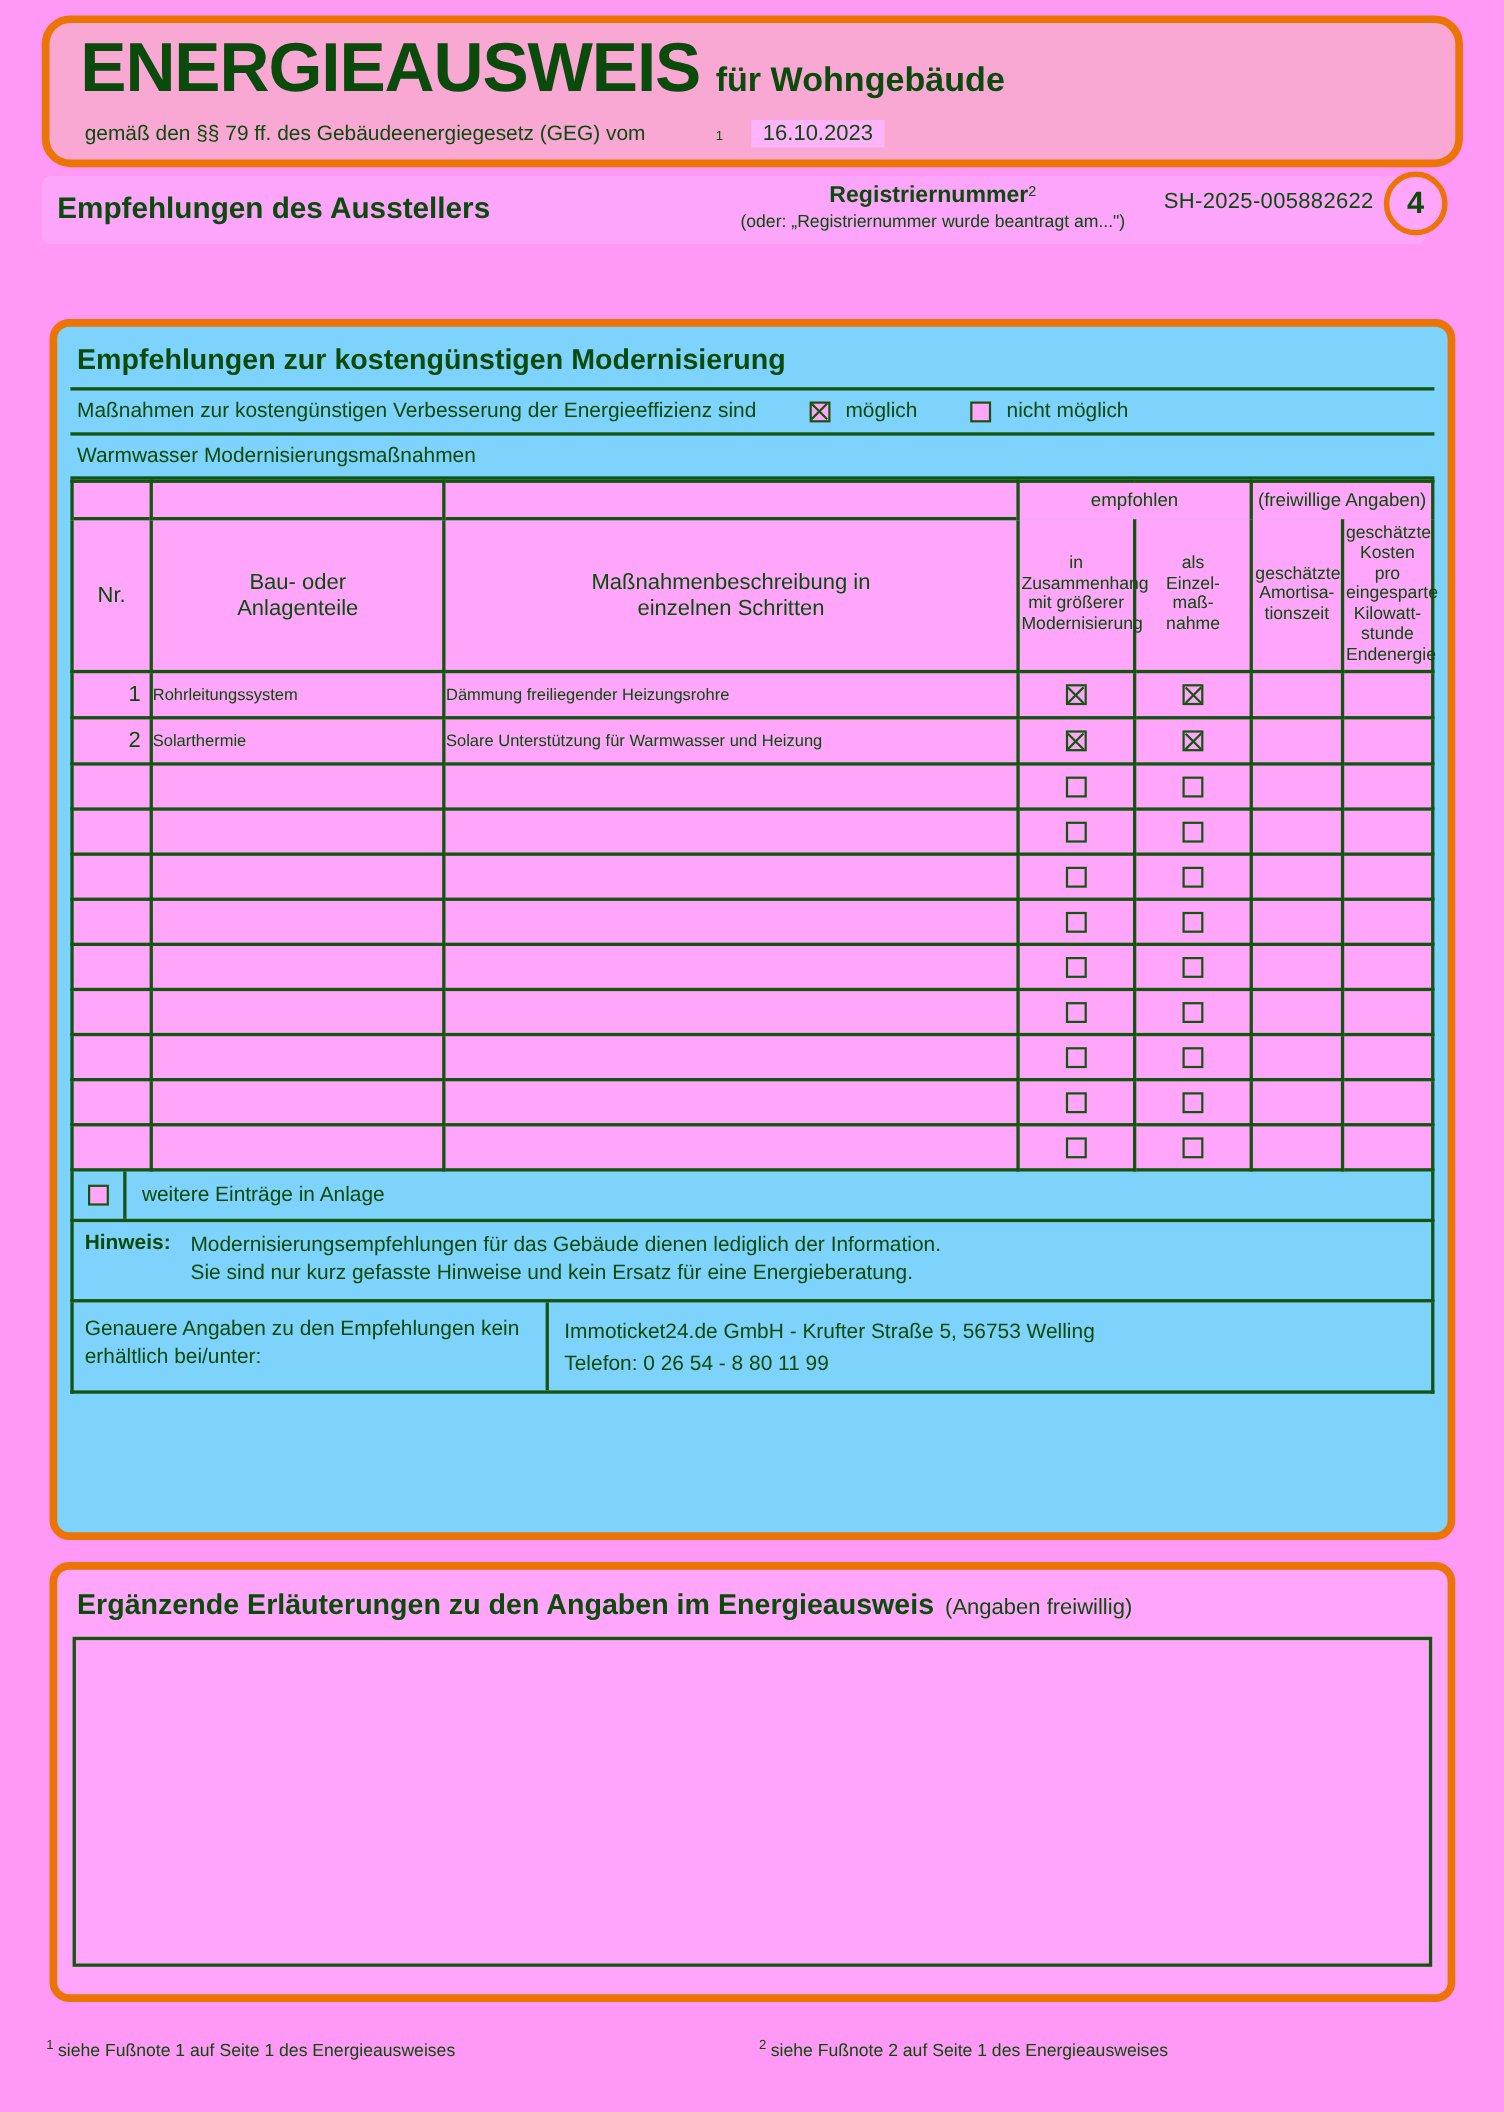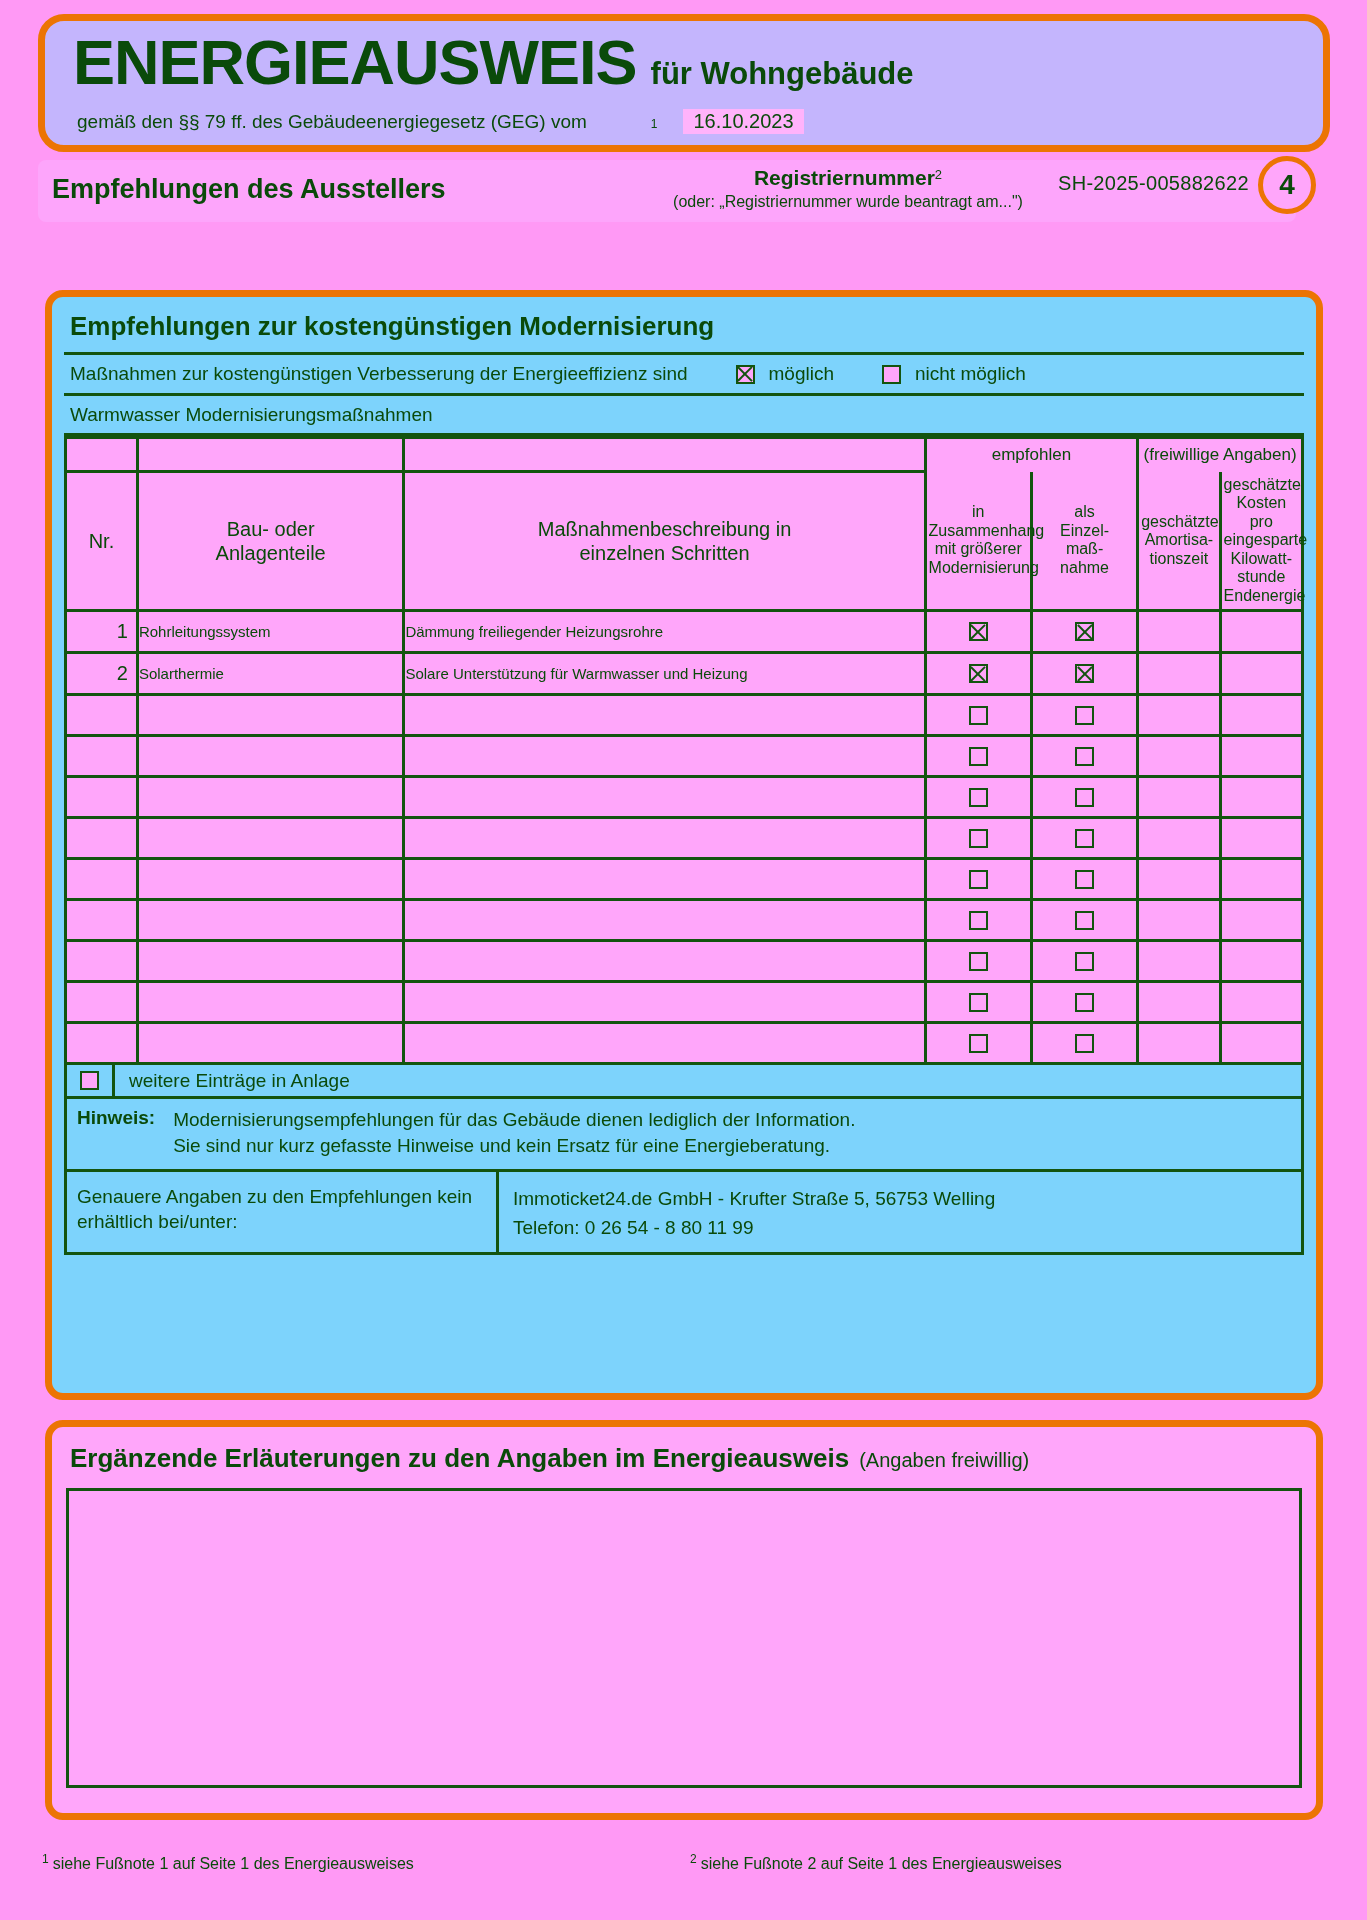--- a/index.html
+++ b/index.html
@@ -17,21 +17,21 @@
     padding: 0;
   }
 
   
   .header-box {
     position: absolute;
     left: 38px; top: 14px;
     width: 1292px; height: 138px;
     border: 7px solid #ec7404;
     border-radius: 26px;
-    background: #c4b5fd;
+    background: #f9a8d4;
   }
   .title-row {
     position: absolute;
     left: 28px; top: 10px;
     display: flex; align-items: baseline;
   }
   .title-main {
     font-size: 63px;
     font-weight: bold;
     letter-spacing: -1px;
@@ -195,21 +195,21 @@
     vertical-align: top;
   }
   td.cell-top { vertical-align: top; }
   td.cell-ctr { text-align: center; }
   tr.data-row td { height: 42px; }
   tr.empty-row td { height: 41px; }
 
   
   .weitere {
     display: flex; align-items: center;
-    height: 34px;
+    height: 46px;
     border-left: 3px solid #13540f;
     border-right: 3px solid #13540f;
     border-bottom: 3px solid #13540f;
     font-size: 19px;
     text-align: right;
   }
   .weitere .cbwrap {
     width: 48px; display: flex; align-items: center; justify-content: center;
     border-right: 3px solid #13540f; height: 100%;
   }

